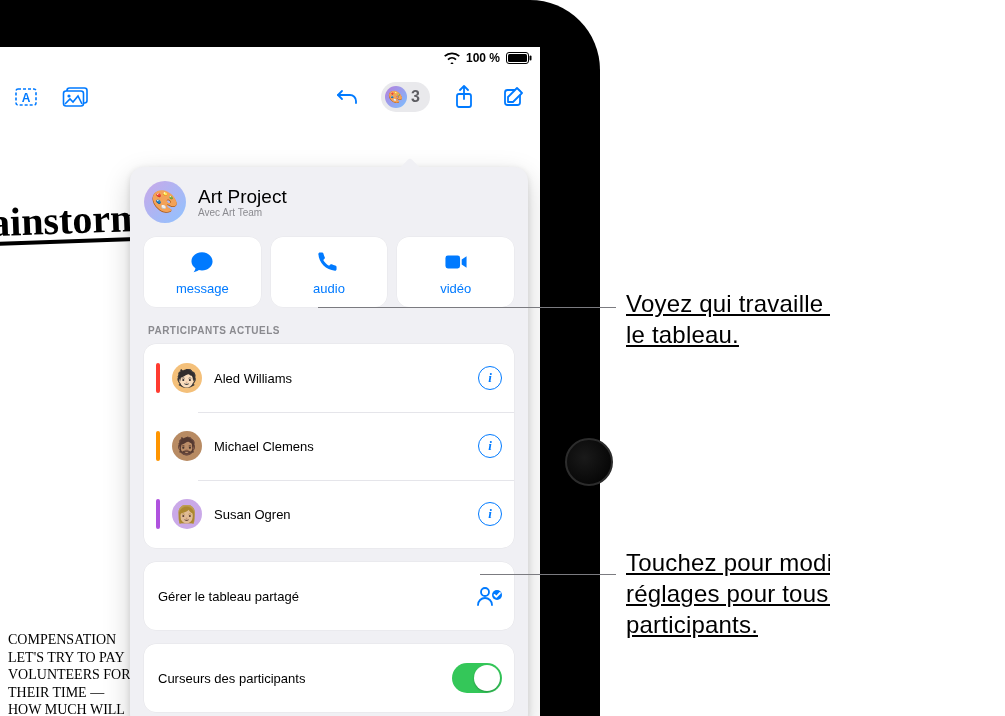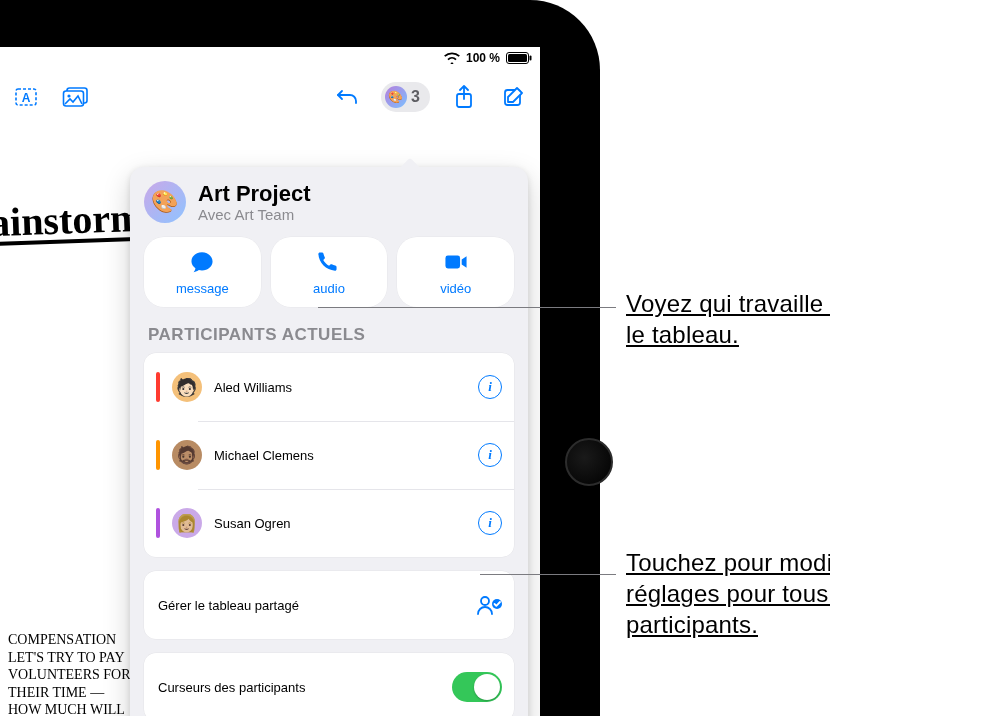--- a/index.html
+++ b/index.html
@@ -52,33 +52,33 @@
     box-shadow:0 10px 28px rgba(0,0,0,.18),0 2px 6px rgba(0,0,0,.12);
   }
   .po-arrow{
     position:absolute;top:-8px;right:106px;width:24px;height:12px;
   }
   .po-arrow:before{
     content:"";position:absolute;left:4px;top:2px;width:16px;height:16px;background:#f0f0f4;transform:rotate(45deg);border-radius:3px;
   }
   .po-header{display:flex;gap:12px;align-items:center;margin-bottom:14px}
   .po-avatar{width:42px;height:42px;border-radius:50%;background:linear-gradient(135deg,#c9a8e8,#8fc3ff);display:flex;align-items:center;justify-content:center;font-size:22px}
-  .po-title{font-weight:700;font-size:22px;line-height:1.15}
-  .po-sub{color:#8a8a8f;font-size:15px}
+  .po-title{font-weight:400;font-size:19px;line-height:1.15}
+  .po-sub{color:#8a8a8f;font-size:10px}
 
   .action-row{display:flex;gap:10px;margin-bottom:18px}
   .action-btn{
-    flex:1;background:#fff;border-radius:20px;height:70px;
+    flex:1;background:#fff;border-radius:12px;height:70px;
     display:flex;flex-direction:column;align-items:center;justify-content:center;
     color:#007aff;font-size:13px;gap:6px;box-shadow:0 0 0 0.5px rgba(0,0,0,.04);
   }
   .action-btn svg{width:26px;height:26px}
 
   .section-label{
-    font-size:17px;letter-spacing:0.5px;color:#8a8a8f;text-transform:uppercase;
+    font-size:10px;letter-spacing:0.5px;color:#8a8a8f;text-transform:uppercase;
     margin:0 4px 8px 4px;font-weight:600;
   }
 
   .card{background:#fff;border-radius:12px;overflow:hidden;box-shadow:0 0 0 0.5px rgba(0,0,0,.05)}
   .row{
     display:flex;align-items:center;gap:12px;padding:10px 12px;min-height:48px;
     position:relative;
   }
   .row+.row:before{
     content:"";position:absolute;top:0;left:54px;right:0;height:1px;background:#e5e5ea;

